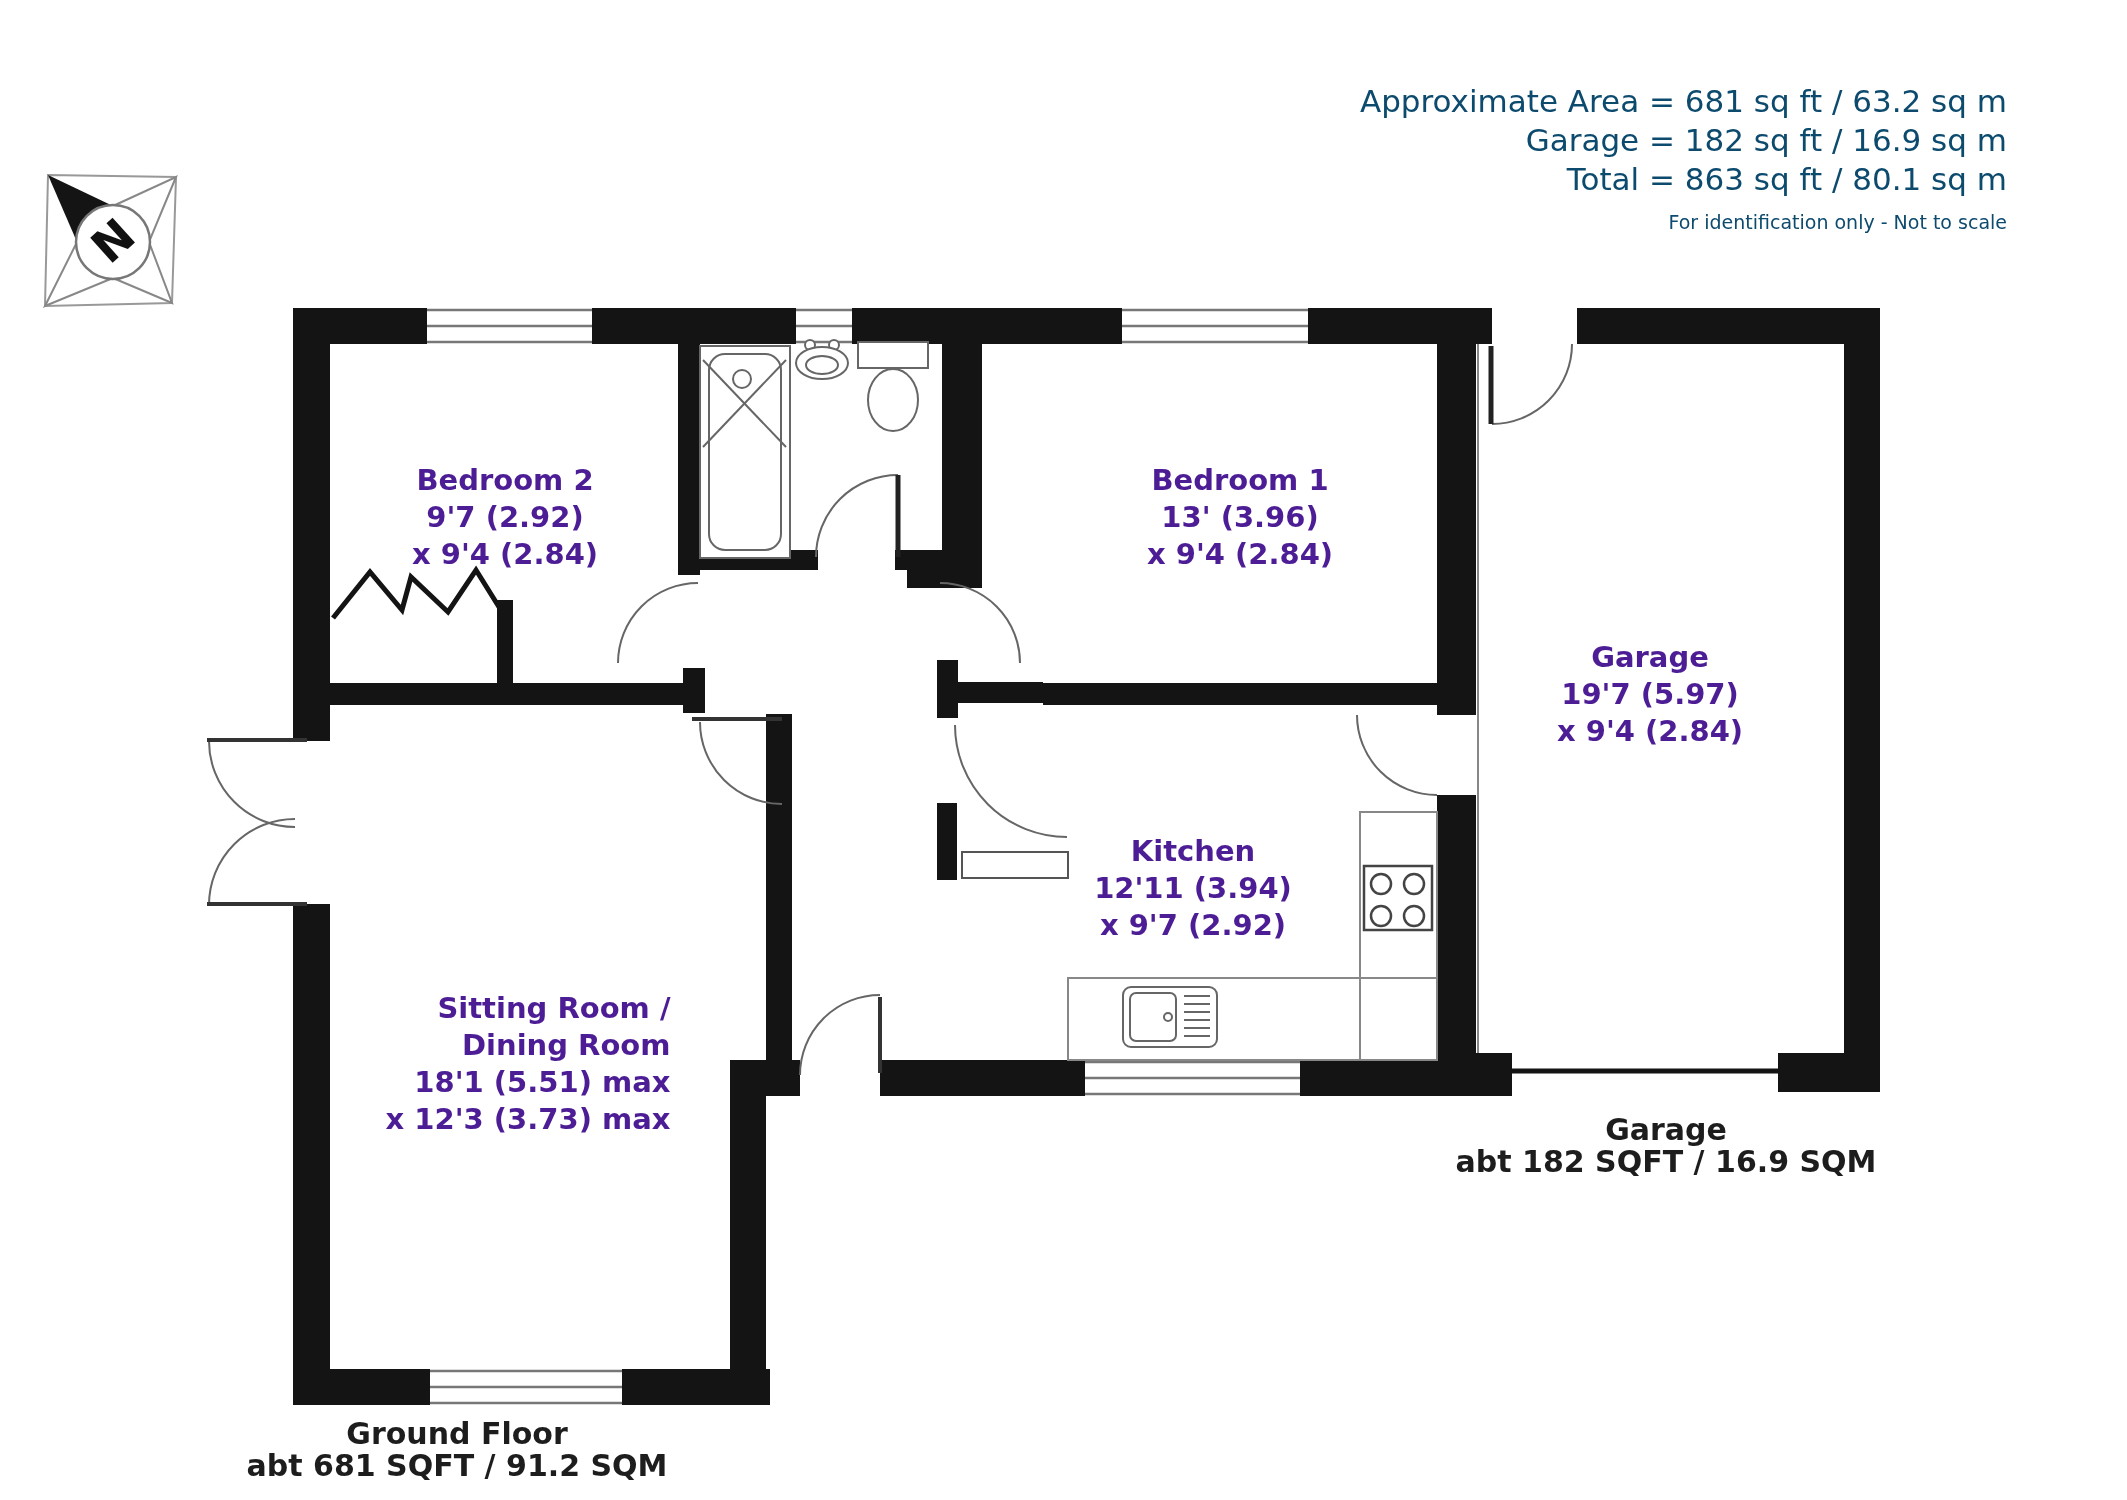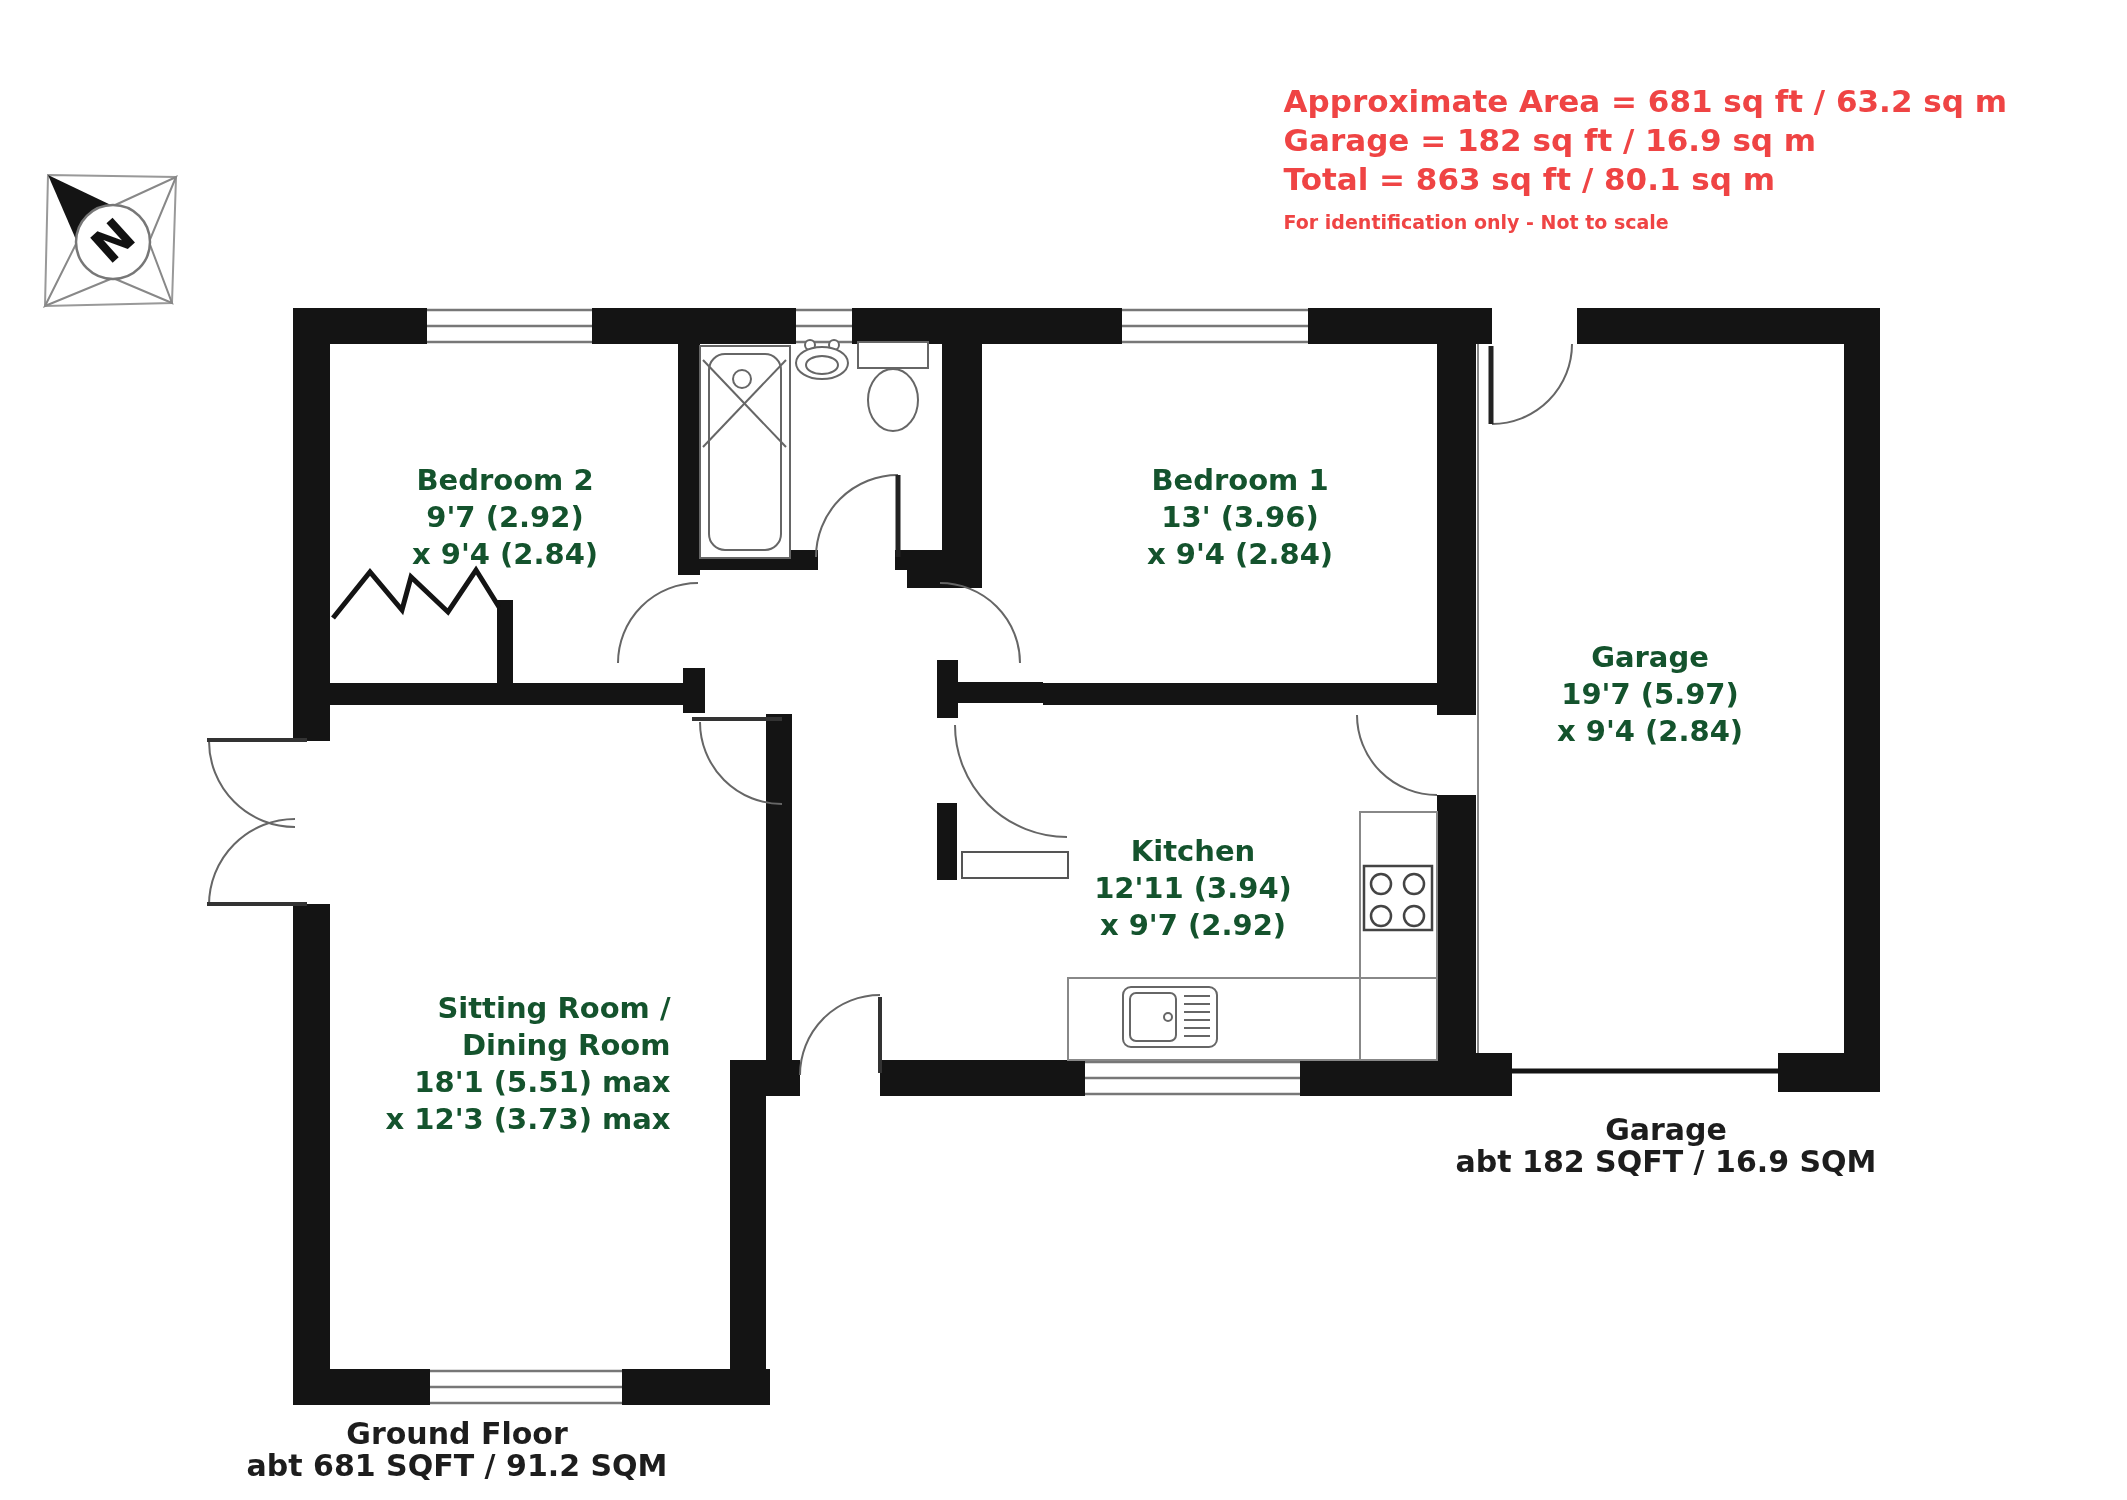--- a/index.html
+++ b/index.html
@@ -1,24 +1,24 @@
 <!DOCTYPE html>
 <html><head>
 <meta charset="utf-8">
 <style>
   html,body{margin:0;padding:0;background:#ffffff;}
   .plan{position:relative;width:2127px;height:1500px;background:#fff;
         font-family:"DejaVu Sans","Liberation Sans",sans-serif;overflow:hidden;}
   .plan svg{position:absolute;left:0;top:0;}
   .room-label{position:absolute;transform:translateX(-50%);text-align:center;
-              font-weight:700;color:#14532d;font-size:29px;line-height:37px;white-space:nowrap;}
+              font-weight:700;color:#4c1d95;font-size:29px;line-height:37px;white-space:nowrap;}
   .foot{position:absolute;transform:translateX(-50%);text-align:center;font-weight:700;
         color:#1d1d1d;font-size:30px;line-height:32px;white-space:nowrap;}
-  .hdr{position:absolute;right:120px;top:82px;text-align:left;font-weight:700;
-       color:#ef4444;font-size:31px;line-height:39px;white-space:nowrap;}
+  .hdr{position:absolute;right:120px;top:82px;text-align:right;font-weight:400;
+       color:#0c4a6e;font-size:31px;line-height:39px;white-space:nowrap;}
   .hdr .disc{font-size:19px;line-height:22px;margin-top:12px;}
   .compass-n{position:absolute;left:113px;top:243px;transform:translate(-50%,-54%) rotate(-42deg);
              font-weight:700;font-size:46px;color:#111;}
 </style>
 </head>
 <body>
 
 <div class="plan">
 
 <svg width="2127" height="1500" viewBox="0 0 2127 1500">

